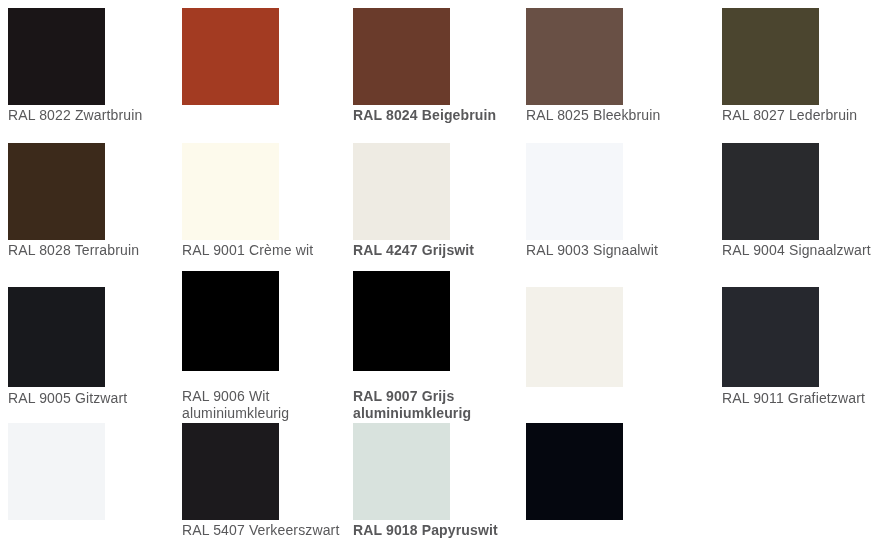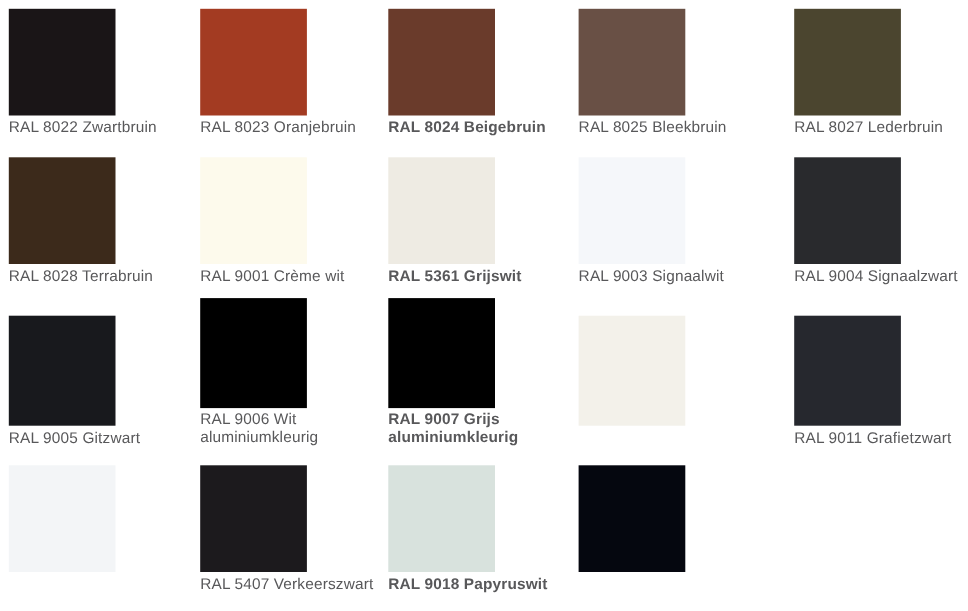--- a/index.html
+++ b/index.html
@@ -61,21 +61,21 @@
   .row-1 { top: 135px; }
   .row-2 { top: 270px; }
   .row-3 { top: 415px; }
 
   
   .cell-1line .swatch-chip { top: 8px;  height: 97px; }
   .cell-1line .swatch-label { top: 107px; }
 
   
   .cell-2line .swatch-chip { top: 1px;  height: 100px; }
-  .cell-2line .swatch-label { top: 102px; }
+  .cell-2line .swatch-label { top: 118px; }
 
   
   .row-2 .cell-1line .swatch-chip { top: 17px; height: 100px; }
   .row-2 .cell-1line .swatch-label { top: 120px; }
 
   
   .col-0 { left: 8px; }
   .col-1 { left: 182px; }
   .col-2 { left: 353px; font-weight: bold; }
   .col-3 { left: 526px; }
@@ -85,21 +85,20 @@
 <body>
 
 <div id="swatch-grid">
     <div class="swatch-row row-0">
       <div class="swatch-cell col-0 cell-1line">
         <div class="swatch-chip" style="background: rgb(26, 21, 23);"></div>
         <div class="swatch-label">RAL 8022 Zwartbruin</div>
       </div>
       <div class="swatch-cell col-1 cell-1line">
         <div class="swatch-chip" style="background: rgb(163, 59, 34);"></div>
-        <div class="swatch-label">RAL 8023 Oranjebruin</div>
       </div>
       <div class="swatch-cell col-2 cell-1line">
         <div class="swatch-chip" style="background: rgb(106, 59, 43);"></div>
         <div class="swatch-label">RAL 8024 Beigebruin</div>
       </div>
       <div class="swatch-cell col-3 cell-1line">
         <div class="swatch-chip" style="background: rgb(105, 80, 69);"></div>
         <div class="swatch-label">RAL 8025 Bleekbruin</div>
       </div>
       <div class="swatch-cell col-4 cell-1line">
@@ -111,21 +110,21 @@
       <div class="swatch-cell col-0 cell-1line">
         <div class="swatch-chip" style="background: rgb(60, 42, 27);"></div>
         <div class="swatch-label">RAL 8028 Terrabruin</div>
       </div>
       <div class="swatch-cell col-1 cell-1line">
         <div class="swatch-chip" style="background: rgb(253, 250, 236);"></div>
         <div class="swatch-label">RAL 9001 Crème wit</div>
       </div>
       <div class="swatch-cell col-2 cell-1line">
         <div class="swatch-chip" style="background: rgb(238, 235, 227);"></div>
-        <div class="swatch-label">RAL 5361 Grijswit</div>
+        <div class="swatch-label">RAL 4247 Grijswit</div>
       </div>
       <div class="swatch-cell col-3 cell-1line">
         <div class="swatch-chip" style="background: rgb(245, 247, 250);"></div>
         <div class="swatch-label">RAL 9003 Signaalwit</div>
       </div>
       <div class="swatch-cell col-4 cell-1line">
         <div class="swatch-chip" style="background: rgb(41, 42, 45);"></div>
         <div class="swatch-label">RAL 9004 Signaalzwart</div>
       </div>
     </div>

